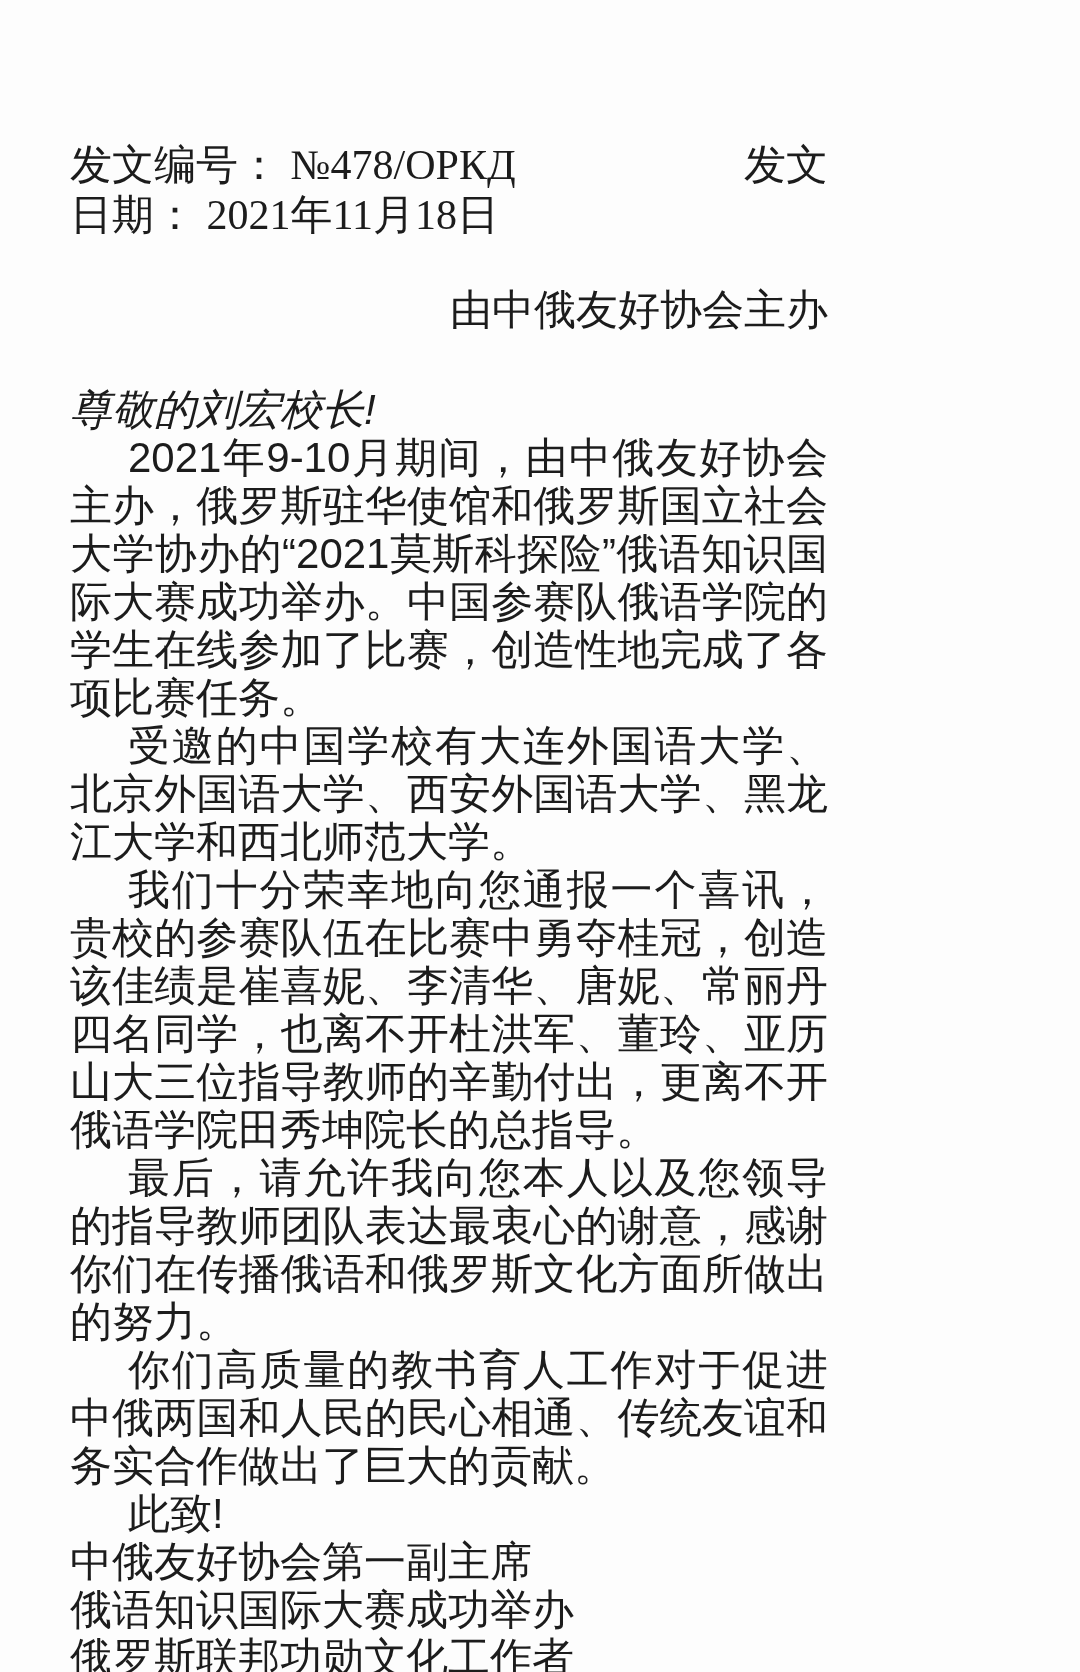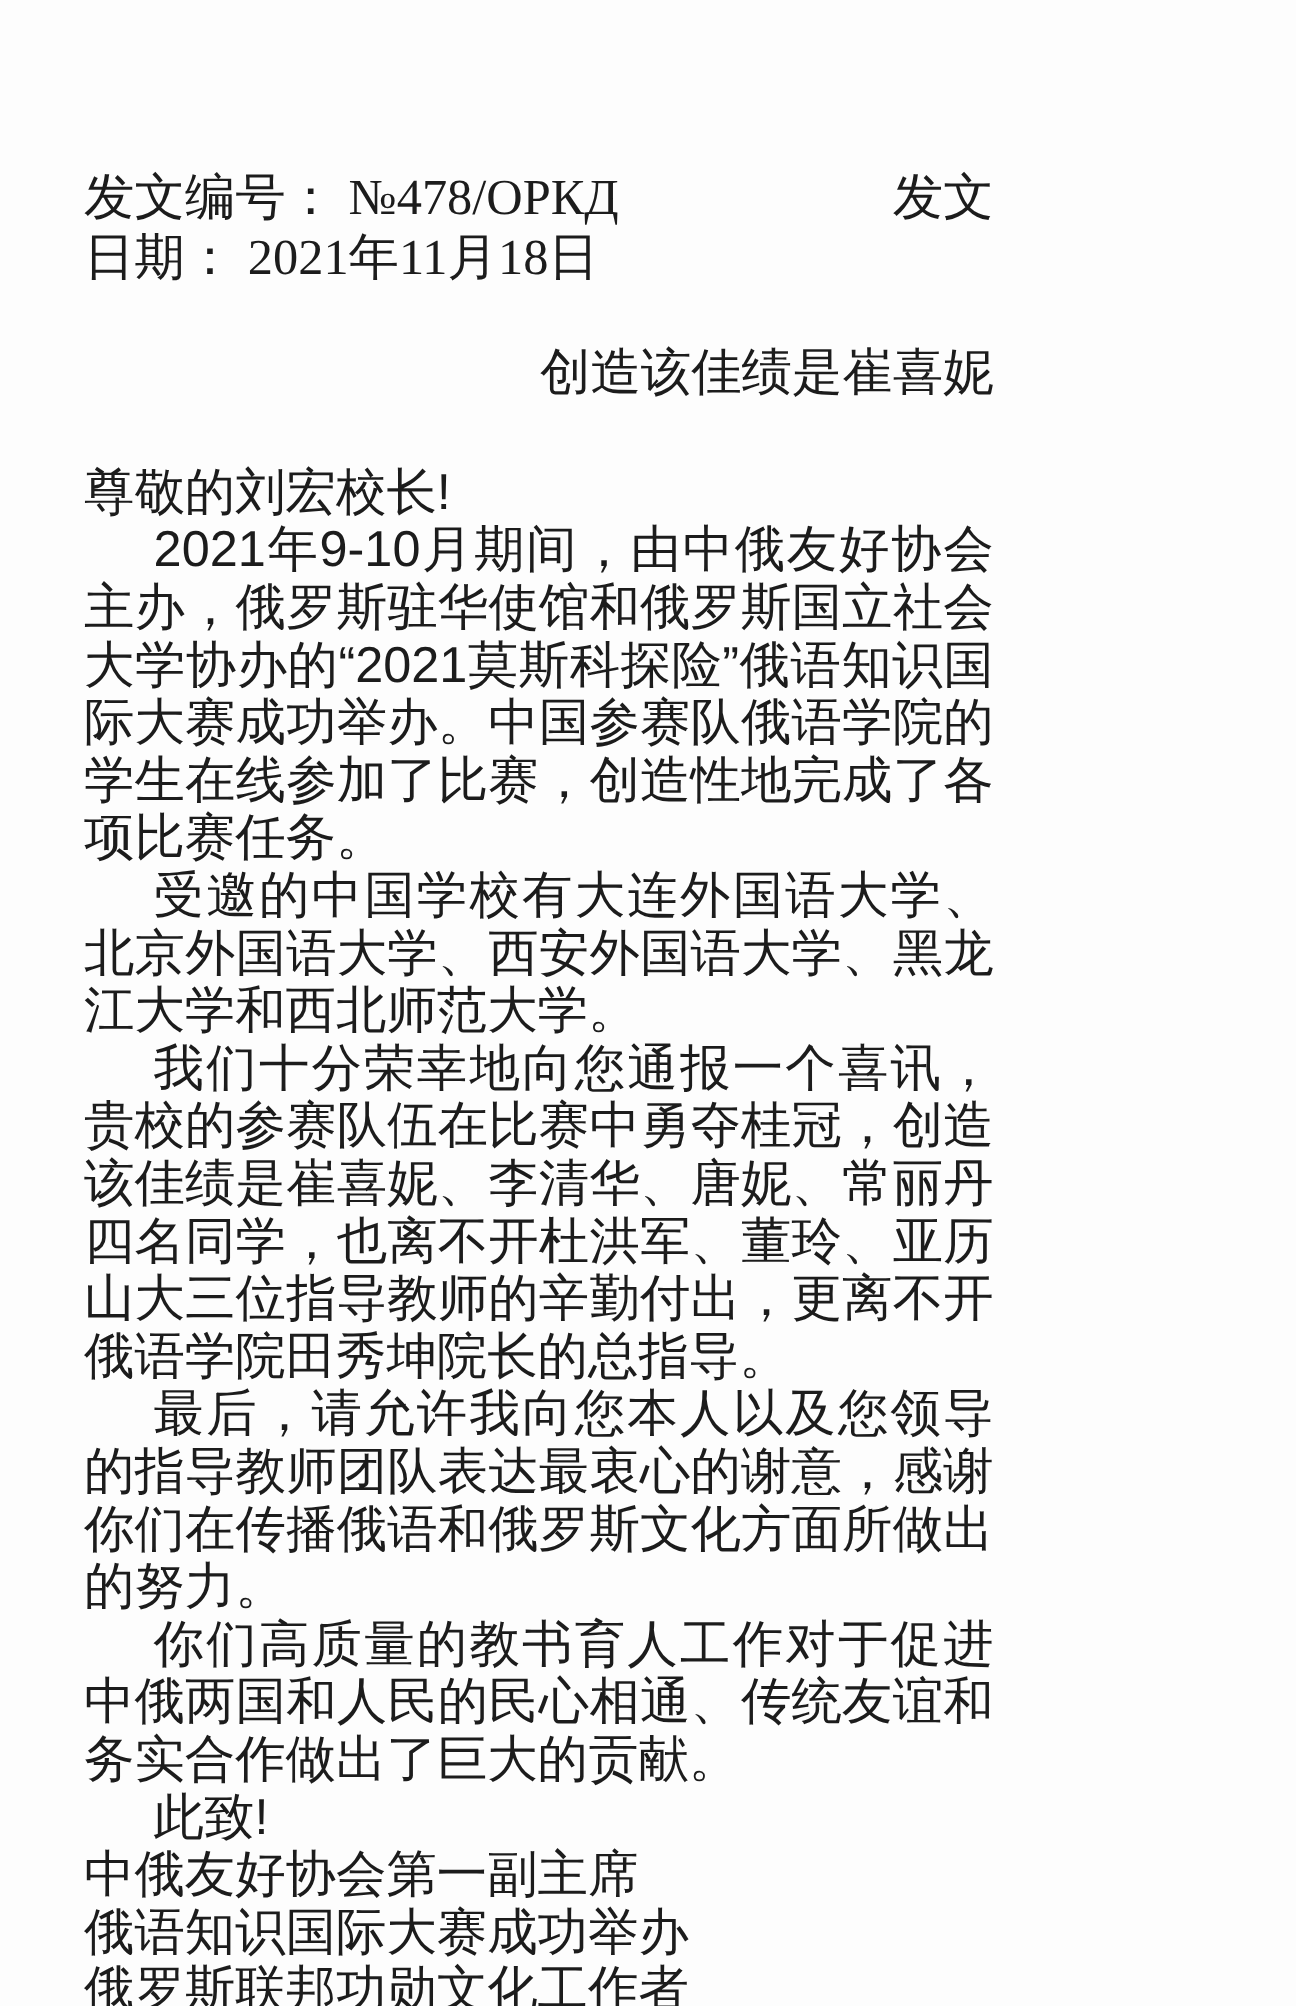--- a/index.html
+++ b/index.html
@@ -29,20 +29,21 @@
     display: flex;
     justify-content: space-between;
     align-items: baseline;
   }
   .recipient {
     margin-top: 46px;
     text-align: right;
   }
   .salutation {
     margin-top: 52px;
+    font-style: italic;
   }
   .para {
     margin: 0;
     text-indent: 58px;
     text-align: justify;
     text-justify: inter-ideograph;
   }
   .closing {
     text-indent: 58px;
   }
@@ -57,21 +58,21 @@
 
   <div class="doc-header">
     <div class="line1">
       <span>发文编号： №478/ОРКД</span>
       <span>发文</span>
     </div>
     <div class="line2">日期： 2021年11月18日</div>
   </div>
 
   <div class="recipient">
-    <div>创造该佳绩是崔喜妮</div>
+    <div>由中俄友好协会主办</div>
   </div>
 
   <div class="salutation">尊敬的刘宏校长!</div>
 
   <p class="para">2021年9-10月期间，由中俄友好协会主办，俄罗斯驻华使馆和俄罗斯国立社会大学协办的“2021莫斯科探险”俄语知识国际大赛成功举办。中国参赛队俄语学院的学生在线参加了比赛，创造性地完成了各项比赛任务。</p>
   <p class="para">受邀的中国学校有大连外国语大学、北京外国语大学、西安外国语大学、黑龙江大学和西北师范大学。</p>
   <p class="para">我们十分荣幸地向您通报一个喜讯，贵校的参赛队伍在比赛中勇夺桂冠，创造该佳绩是崔喜妮、李清华、唐妮、常丽丹四名同学，也离不开杜洪军、董玲、亚历山大三位指导教师的辛勤付出，更离不开俄语学院田秀坤院长的总指导。</p>
   <p class="para">最后，请允许我向您本人以及您领导的指导教师团队表达最衷心的谢意，感谢你们在传播俄语和俄罗斯文化方面所做出的努力。</p>
   <p class="para">你们高质量的教书育人工作对于促进中俄两国和人民的民心相通、传统友谊和务实合作做出了巨大的贡献。</p>
 

